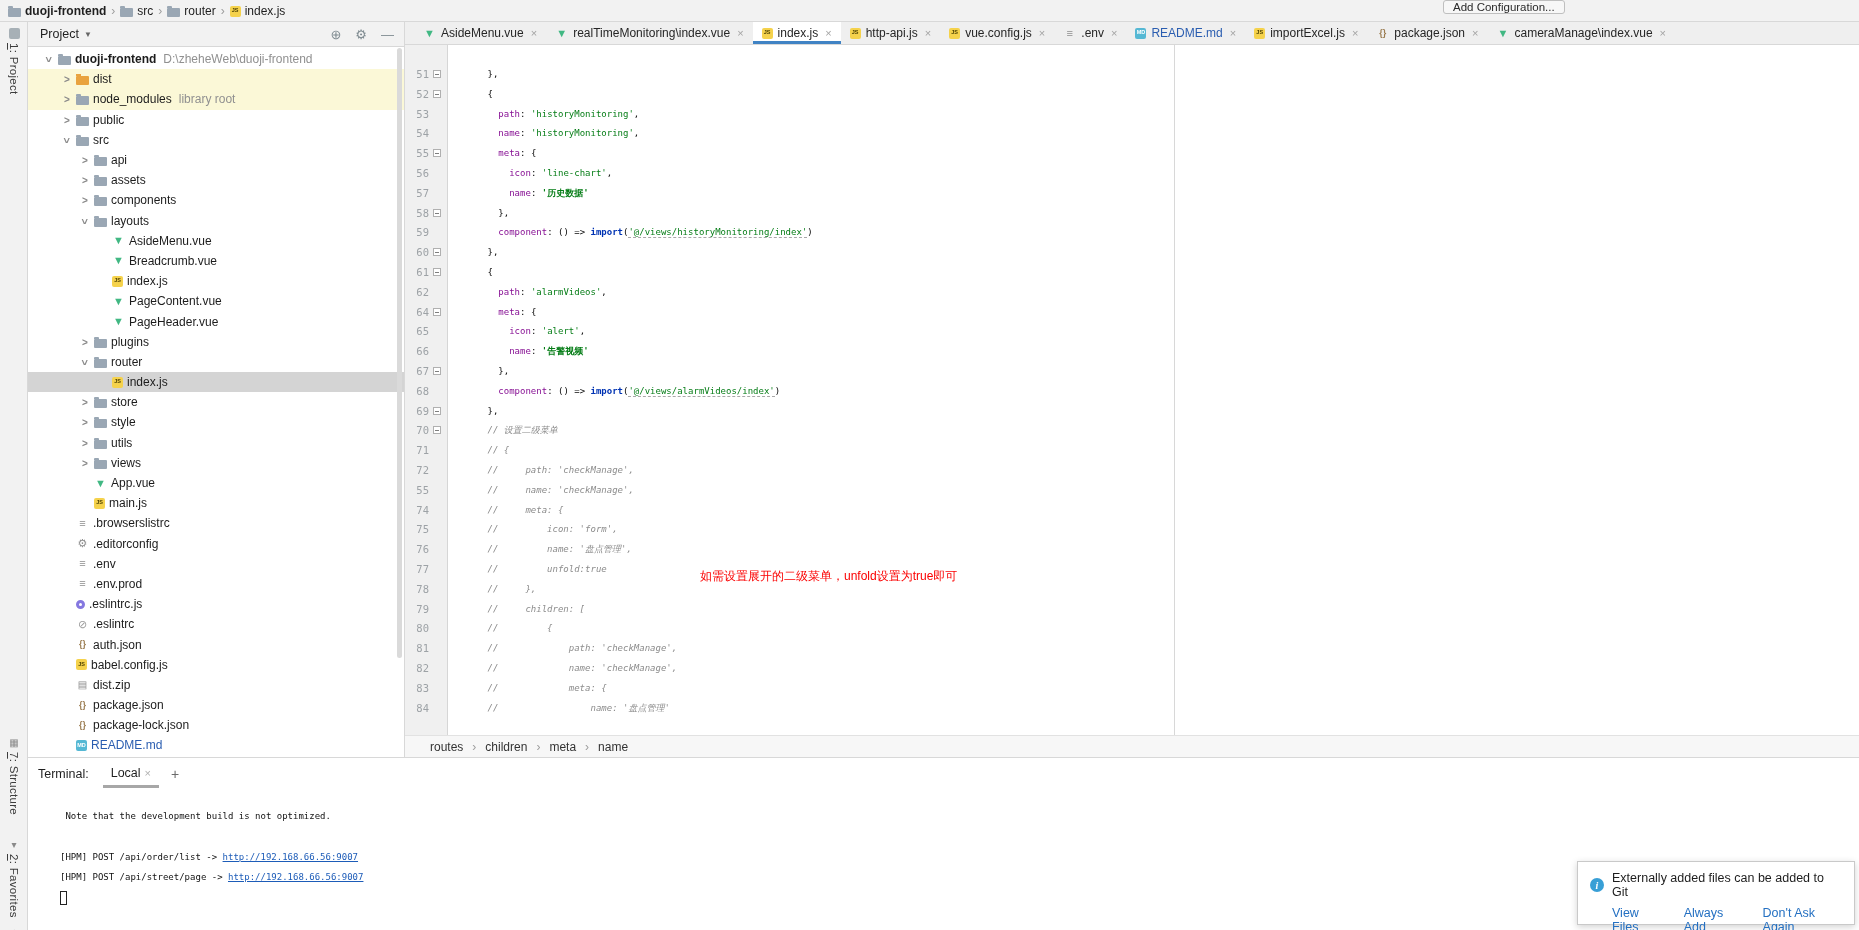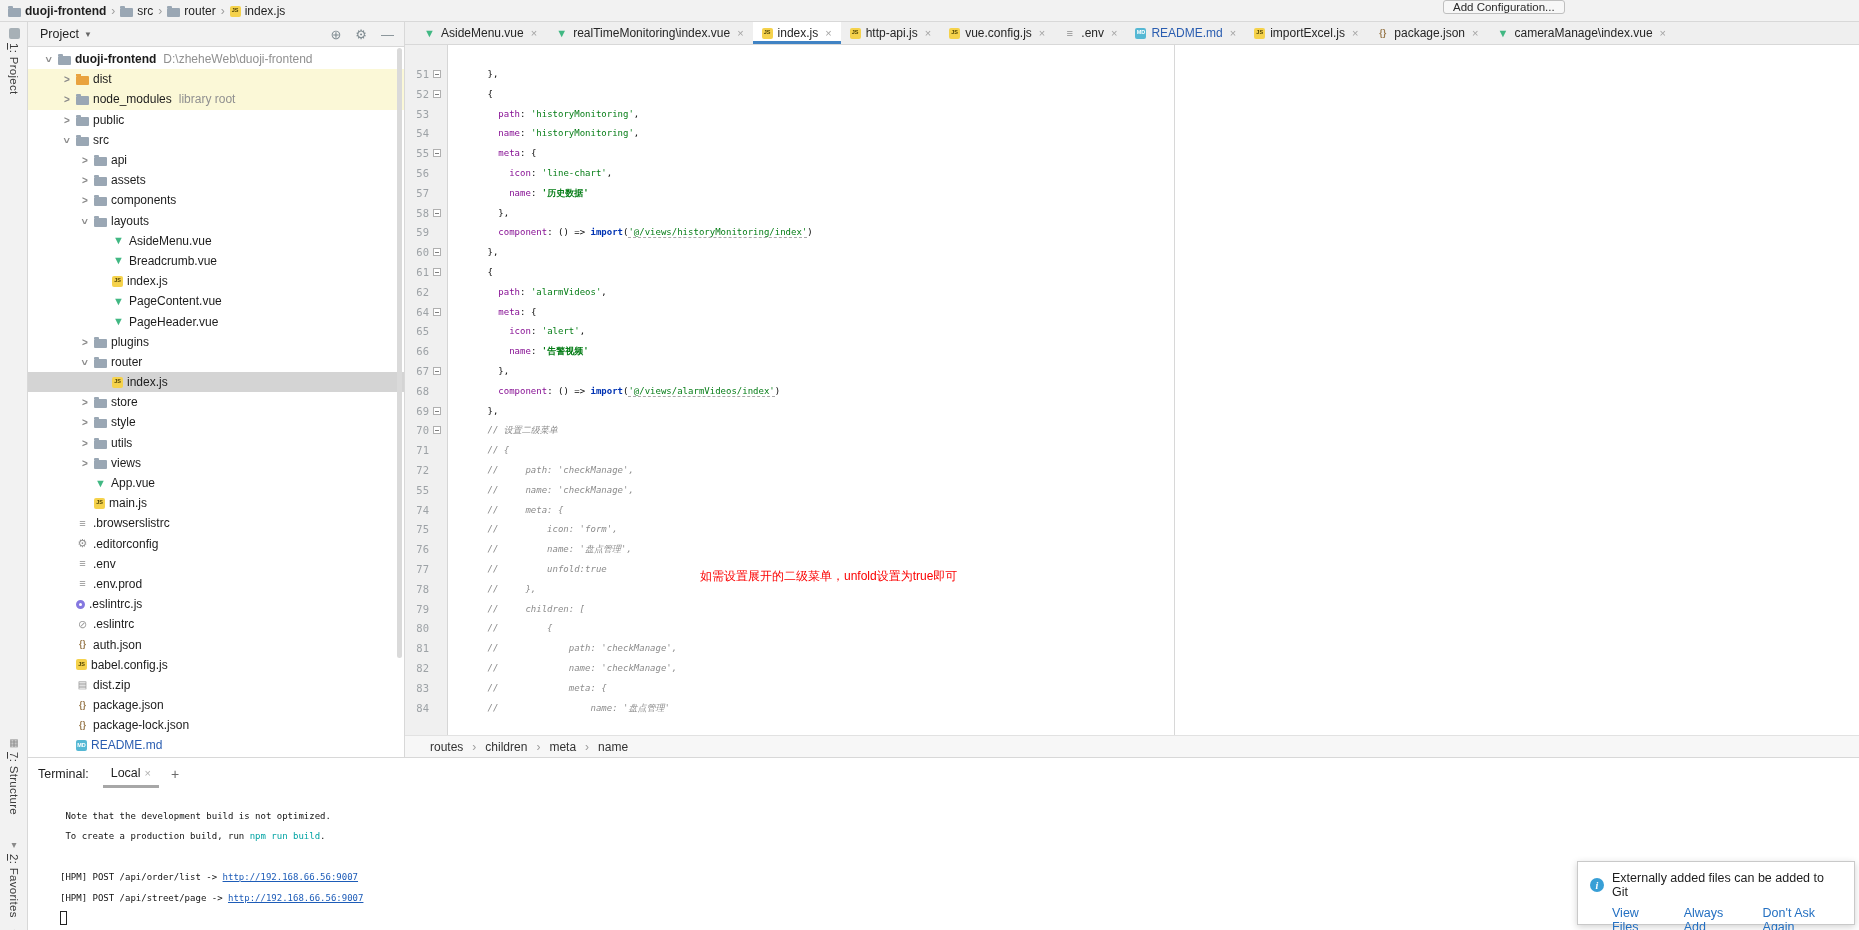--- a/index.html
+++ b/index.html
@@ -604,21 +604,20 @@
   <div class="terminal">
     <div class="term-header">
       <span>Terminal:</span>
       <span class="term-tab">
         <span>Local</span><span class="tabx">×</span>
       </span>
       <span class="term-plus">+</span>
     </div>
     <div class="term-body" id="term-body">
         <div class="trmrow"><span> Note that the development build is not optimized.</span></div>
-        <div class="trmrow"><span> To create a production build, run </span><span class="cy">npm run build</span><span>.</span></div>
         <div class="trmrow"></div>
         <div class="trmrow"><span>[HPM] POST /api/order/list -&gt; </span><span class="lk">http://192.168.66.56:9007</span></div>
         <div class="trmrow"><span>[HPM] POST /api/street/page -&gt; </span><span class="lk">http://192.168.66.56:9007</span></div>
         <div class="trmrow"><span class="cursorbox"></span></div>
       </div>
   </div>
 
   <div class="notif">
     <div class="notif-row1">
       <span class="info-ic">i</span>

